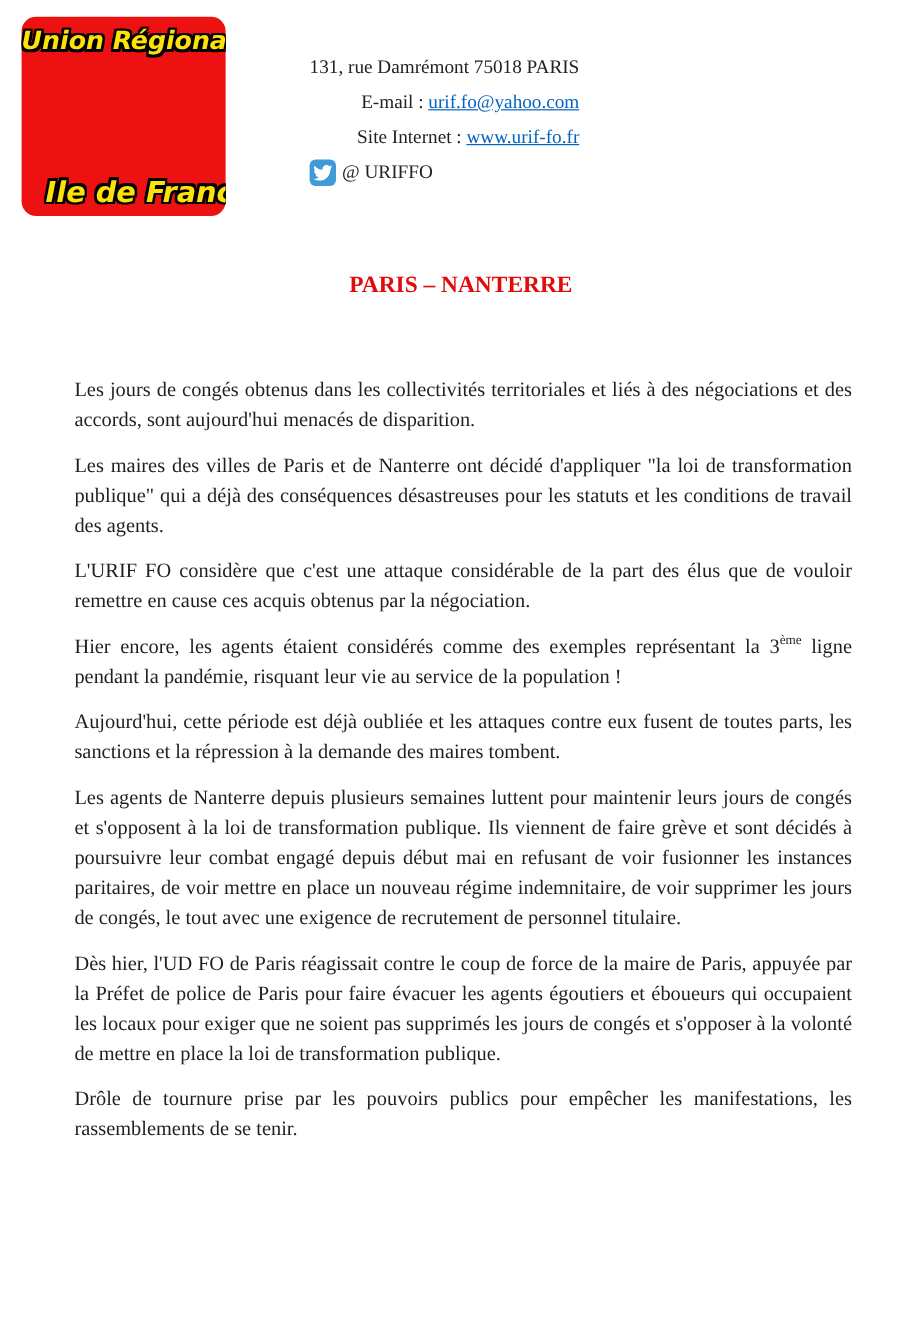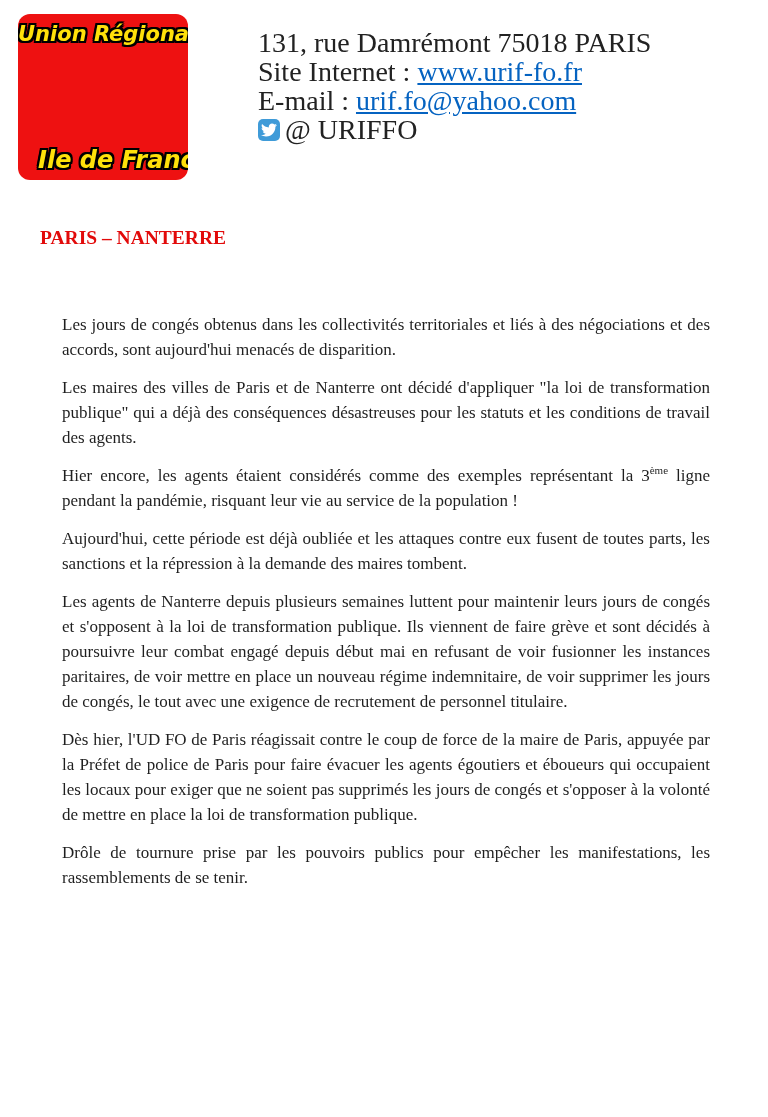--- a/index.html
+++ b/index.html
@@ -53,44 +53,46 @@
     font-family:"DejaVu Sans",sans-serif;
     font-style:italic;font-weight:bold;
     font-size:24px;
     color:var(--logo-yellow);
     text-shadow:2px 0 #000,-2px 0 #000,0 2px #000,0 -2px #000,2px 2px #000,-2px -2px #000,2px -2px #000,-2px 2px #000;
     white-space:nowrap;
     padding-left:20px;
   }
   
   .contact{
-    position:absolute;left:258px;top:28px;
-    font-size:28px;line-height:29px;
+    position:absolute;left:258px;top:42px;
+    font-size:16px;line-height:29px;
     color:#222222;
+    text-align:right;
   }
   .contact a{
     color:var(--link-blue);
     text-decoration:underline;
     cursor:pointer;
   }
   .twitter-line{display:flex;align-items:center;}
   .twitter-badge{
     display:inline-flex;align-items:center;justify-content:center;
     width:22px;height:22px;
     background:var(--twitter-blue);
     border-radius:5px;
     margin-right:5px;
   }
   .twitter-badge svg{width:16px;height:16px;display:block;}
   
   .doc-title{
     position:absolute;left:0;right:0;top:224px;
+    text-align:center;
     color:var(--title-red);
     font-weight:bold;
-    font-size:19.5px;line-height:27.5px;margin-left:40px;
+    font-size:19.5px;line-height:27.5px;
   }
   
   .body-text{
     position:absolute;left:62px;top:312px;
     width:648px;
     font-size:17px;line-height:25px;
     color:var(--body-text);
     text-align:justify;
   }
   .body-text p{margin:0 0 13px 0;}
@@ -99,37 +101,38 @@
 </head>
 <body>
 
 <div class="logo">
   <div class="logo-top">Union  Régionale</div>
   <div class="logo-bottom">Ile de France</div>
 </div>
 
 <div class="contact">
   <div>131, rue Damrémont 75018 PARIS</div>
+  <div><span>E-mail : </span><a>urif.fo@yahoo.com</a></div>
   <div><span>Site Internet : </span><a>www.urif-fo.fr</a></div>
-  <div><span>E-mail : </span><a>urif.fo@yahoo.com</a></div>
   <div class="twitter-line">
     <span class="twitter-badge">
       <svg viewBox="0 0 24 24" aria-hidden="true">
           <path fill="#ffffff" d="M23.954 4.569c-.885.389-1.83.654-2.825.775 1.014-.611 1.794-1.574 2.163-2.723-.951.555-2.005.959-3.127 1.184-.896-.959-2.173-1.559-3.591-1.559-2.717 0-4.92 2.203-4.92 4.917 0 .39.045.765.127 1.124C7.691 8.094 4.066 6.13 1.64 3.161c-.427.722-.666 1.561-.666 2.475 0 1.71.87 3.213 2.188 4.096-.807-.026-1.566-.248-2.228-.616v.061c0 2.385 1.693 4.374 3.946 4.827-.413.111-.849.171-1.296.171-.314 0-.615-.03-.916-.086.631 1.953 2.445 3.377 4.604 3.417-1.68 1.319-3.809 2.105-6.102 2.105-.39 0-.779-.023-1.17-.067 2.189 1.394 4.768 2.209 7.557 2.209 9.054 0 13.999-7.496 13.999-13.986 0-.209 0-.42-.015-.63.961-.689 1.8-1.56 2.46-2.548l-.047-.02z"></path>
         </svg>
     </span>
     <span>@ URIFFO</span>
   </div>
 </div>
 
 <div class="doc-title">
   <div>PARIS – NANTERRE</div>
 </div>
 
 <div class="body-text">
     <p><span>Les jours de congés obtenus dans les collectivités territoriales et liés à des négociations et des accords, sont aujourd'hui menacés de disparition.</span></p>
     <p><span>Les maires des villes de Paris et de Nanterre ont décidé d'appliquer "la loi de transformation publique" qui a déjà des conséquences désastreuses pour les statuts et les conditions de travail des agents.</span></p>
+    <p><span>L'URIF FO considère que c'est une attaque considérable de la part des élus que de vouloir remettre en cause ces acquis obtenus par la négociation.</span></p>
     <p><span>Hier encore, les agents étaient considérés comme des exemples représentant la 3</span><sup>ème</sup><span> ligne pendant la pandémie, risquant leur vie au service de la population !</span></p>
     <p><span>Aujourd'hui, cette période est déjà oubliée et les attaques contre eux fusent de toutes parts, les sanctions et la répression à la demande des maires tombent.</span></p>
     <p><span>Les agents de Nanterre depuis plusieurs semaines luttent pour maintenir leurs jours de congés et s'opposent à la loi de transformation publique. Ils viennent de faire grève et sont décidés à poursuivre leur combat engagé depuis début mai en refusant de voir fusionner les instances paritaires, de voir mettre en place un nouveau régime indemnitaire, de voir supprimer les jours de congés, le tout avec une exigence de recrutement de personnel titulaire.</span></p>
     <p><span>Dès hier, l'UD FO de Paris réagissait contre le coup de force de la maire de Paris, appuyée par la Préfet de police de Paris pour faire évacuer les agents égoutiers et éboueurs qui occupaient les locaux pour exiger que ne soient pas supprimés les jours de congés et s'opposer à la volonté de mettre en place la loi de transformation publique.</span></p>
     <p><span>Drôle de tournure prise par les pouvoirs publics pour empêcher les manifestations, les rassemblements de se tenir.</span></p>
   </div>
 
 </body></html>

